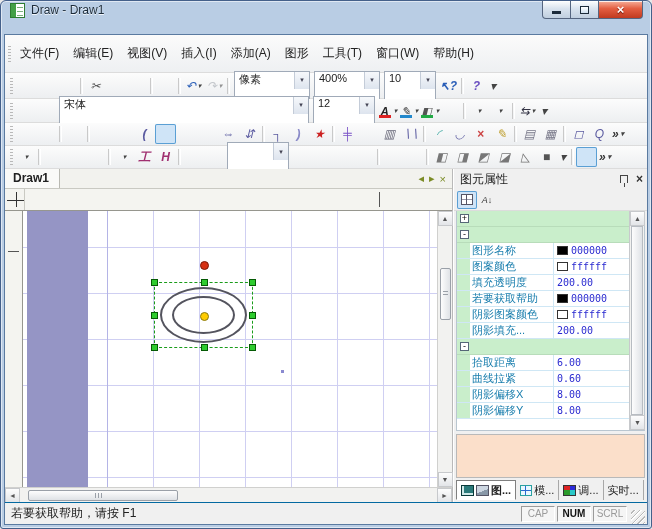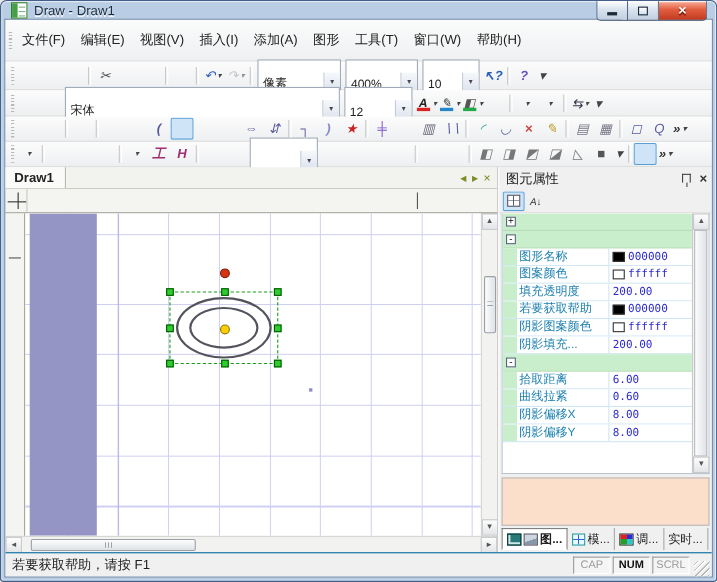--- a/index.html
+++ b/index.html
@@ -3,21 +3,21 @@
 <meta charset="utf-8">
 <style>
   * { box-sizing: border-box; margin: 0; padding: 0; }
   html,body { background:#e8e8e8; }
   body { font-family:"Liberation Sans", sans-serif; font-size:12px; color:#222; }
 
   
   .window { width:652px; height:529px; background:#b9cde4; border:1px solid #44608a;
     border-radius:6px 6px 3px 3px; display:flex; flex-direction:column; padding:0 3px 3px;
     box-shadow: inset 0 0 0 1px rgba(255,255,255,.55); position:relative; }
-  .titlebar { height:16px; flex:none; display:flex; align-items:flex-end; padding:2px 4px 0 6px; }
+  .titlebar { height:33px; flex:none; display:flex; align-items:flex-start; padding:2px 4px 0 6px; }
   .app-icon { width:15px; height:15px; background:#fff; border:1px solid #2e7d32; position:relative; flex:none; }
   .app-icon::before { content:""; position:absolute; left:0; top:0; bottom:0; width:5px; background:#43a047; }
   .app-icon::after { content:""; position:absolute; left:6px; right:1px; top:3px; height:1px; background:#7cb27e;
     box-shadow:0 4px 0 #7cb27e, 0 8px 0 #7cb27e; }
   .title-text { margin-left:6px; color:#1b2b3a; text-shadow:0 1px 0 rgba(255,255,255,.8); }
   .winbtns { position:absolute; top:0; right:8px; display:flex; }
   .wbtn { height:18px; display:flex; align-items:center; justify-content:center;
     border:1px solid #55657f; border-top:none; background:linear-gradient(#fdfefe,#d9e3ee 45%,#c0cfdf);
     box-shadow: inset 0 1px 0 rgba(255,255,255,.8); }
   .wbtn.min { width:29px; border-radius:0 0 0 4px; }
@@ -48,21 +48,21 @@
   .tbtn.chev { min-width:16px; font-weight:bold; }
   .ticon { font-size:12px; line-height:14px; display:inline-flex; align-items:center; justify-content:center; }
   .tdrop { font-size:7px; color:#444; margin-left:2px; }
   .ic-A { font-weight:bold; }
   .ic-ul-red,.ic-ul-blue,.ic-ul-green { position:relative; width:14px; height:15px; font-size:11px; }
   .ic-ul-red::after,.ic-ul-blue::after,.ic-ul-green::after { content:""; position:absolute; left:1px; right:1px; bottom:0; height:3px; }
   .ic-ul-red::after { background:#dd2222; } .ic-ul-blue::after { background:#2288cc; } .ic-ul-green::after { background:#22aa44; }
   .ic-grid2 { width:12px; height:11px; border:1px solid #556;
     background:linear-gradient(to right,transparent 4px,#556 4px 5px,transparent 5px),linear-gradient(to bottom,transparent 4px,#99a 4px 5px,transparent 5px),#fff; }
 
-  .combo { display:inline-flex; align-items:flex-end; height:30px; border:1px solid #a0aab8; background:#fff; margin:0 2px; flex:none; }
+  .combo { display:inline-flex; align-items:flex-start; height:30px; border:1px solid #a0aab8; background:#fff; margin:0 2px; flex:none; }
   .combo .cval { padding:0 4px; font-size:11px; flex:1; white-space:nowrap; overflow:hidden; }
   .combo .carr { width:15px; height:17px; border-left:1px solid #c4ccd8; background:linear-gradient(#f6f8fb,#dde4ee);
     display:flex; align-items:center; justify-content:center; font-size:7px; color:#445; flex:none; }
 
   
   .main { flex:1; min-height:0; display:flex; }
   .docarea { flex:1; min-width:0; display:flex; flex-direction:column; border-right:1px solid #b9b9b9; }
   .tabbar { height:20px; flex:none; display:flex; align-items:center; background:#f2f2ee; border-bottom:1px solid #c9c9c2; }
   .doctab { padding:1px 10px 2px 8px; font-weight:bold; background:#fafaf8; border-right:1px solid #b9b9b2; height:100%; display:flex; align-items:center; }
   .tabnav { margin-left:auto; display:flex; align-items:center; gap:5px; padding-right:6px; color:#7c8c26; font-size:11px; }

